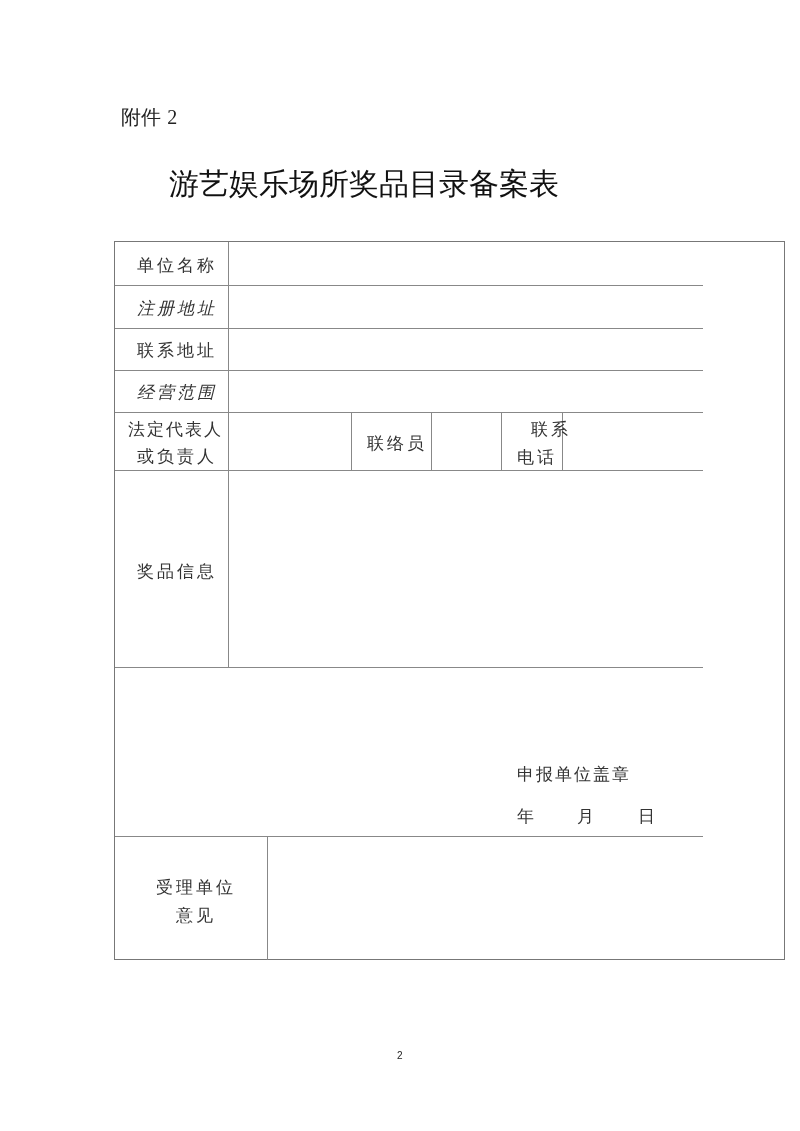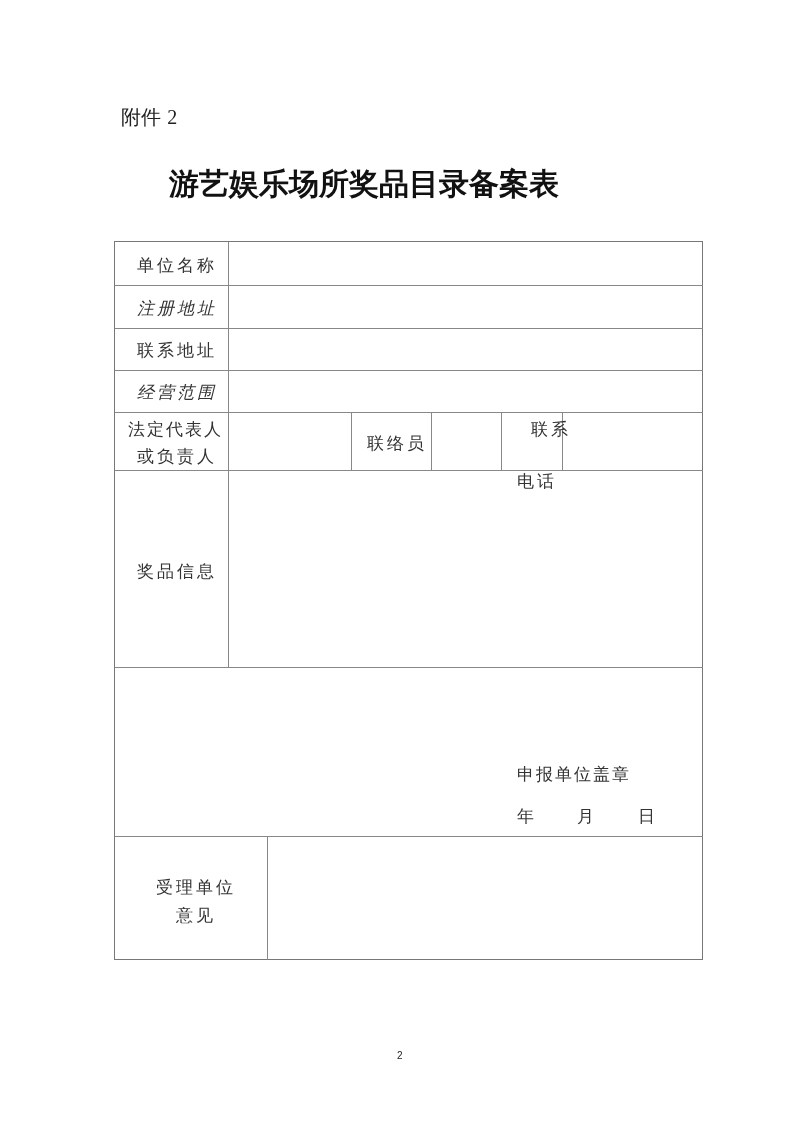--- a/index.html
+++ b/index.html
@@ -1,22 +1,22 @@
 <!DOCTYPE html>
 <html><head>
 <meta charset="utf-8">
 <style>
   html, body { margin:0; padding:0; background:#ffffff; }
   body { width:800px; height:1131px; position:relative; overflow:hidden;
          font-family:"DejaVu Sans", sans-serif; color:#222; }
   .attach { position:absolute; left:121px; top:104px; font-size:20px; font-family:"DejaVu Sans", sans-serif; }
   .attach .num { font-family:"Liberation Serif", serif; }
   .title { position:absolute; left:0; width:668px; top:164px; text-align:center; padding-left:60px; box-sizing:border-box;
-           font-family:"DejaVu Serif", serif; font-weight:bold; font-size:30px; letter-spacing:0px; color:#111; }
-  .form { position:absolute; left:114px; top:241px; width:589px; height:719px; border:1px solid #777; box-sizing:border-box; }
+           font-family:"DejaVu Serif", serif; font-weight:normal; font-size:30px; letter-spacing:0px; color:#111; }
+  .form { position:absolute; left:114px; top:241px; width:671px; height:719px; border:1px solid #777; box-sizing:border-box; }
   .hl { position:absolute; height:1px; background:#888; }
   .vl { position:absolute; width:1px; background:#888; }
   .lbl { position:absolute; font-size:17px; letter-spacing:3px; color:#333; white-space:nowrap; }
   .page-num { position:absolute; left:397px; top:1050px; font-size:10px; font-family:"Liberation Sans", sans-serif; }
   .input-area { position:absolute; }
 </style>
 </head>
 <body>
 
 <div class="attach">
@@ -58,21 +58,21 @@
   <div class="input-area" style="left:114px;top:129px;width:474px;height:41px;"></div>
 
   <div class="lbl" style="left:13px;top:176px;letter-spacing:2px;">法定代表人</div>
   <div class="lbl" style="left:22px;top:203px;">或负责人</div>
   <div class="input-area" style="left:114px;top:171px;width:122px;height:57px;"></div>
 
   <div class="lbl" style="left:252px;top:190px;">联络员</div>
   <div class="input-area" style="left:317px;top:171px;width:69px;height:57px;"></div>
 
   <div class="lbl" style="left:416px;top:176px;font-family:Liberation Mono, monospace;">联系</div>
-  <div class="lbl" style="left:402px;top:204px;margin-top:24px;">电话</div>
+  <div class="lbl" style="left:402px;top:204px;">电话</div>
   <div class="input-area" style="left:448px;top:171px;width:140px;height:57px;"></div>
 
   <div class="lbl" style="left:22px;top:318px;">奖品信息</div>
   <div class="input-area" style="left:114px;top:229px;width:474px;height:196px;"></div>
 
   <div class="lbl" style="left:402px;top:521px;letter-spacing:2px;">申报单位盖章</div>
   <div class="lbl" style="left:402px;top:563px;">年</div>
   <div class="lbl" style="left:462px;top:563px;">月</div>
   <div class="lbl" style="left:523px;top:563px;">日</div>
 

